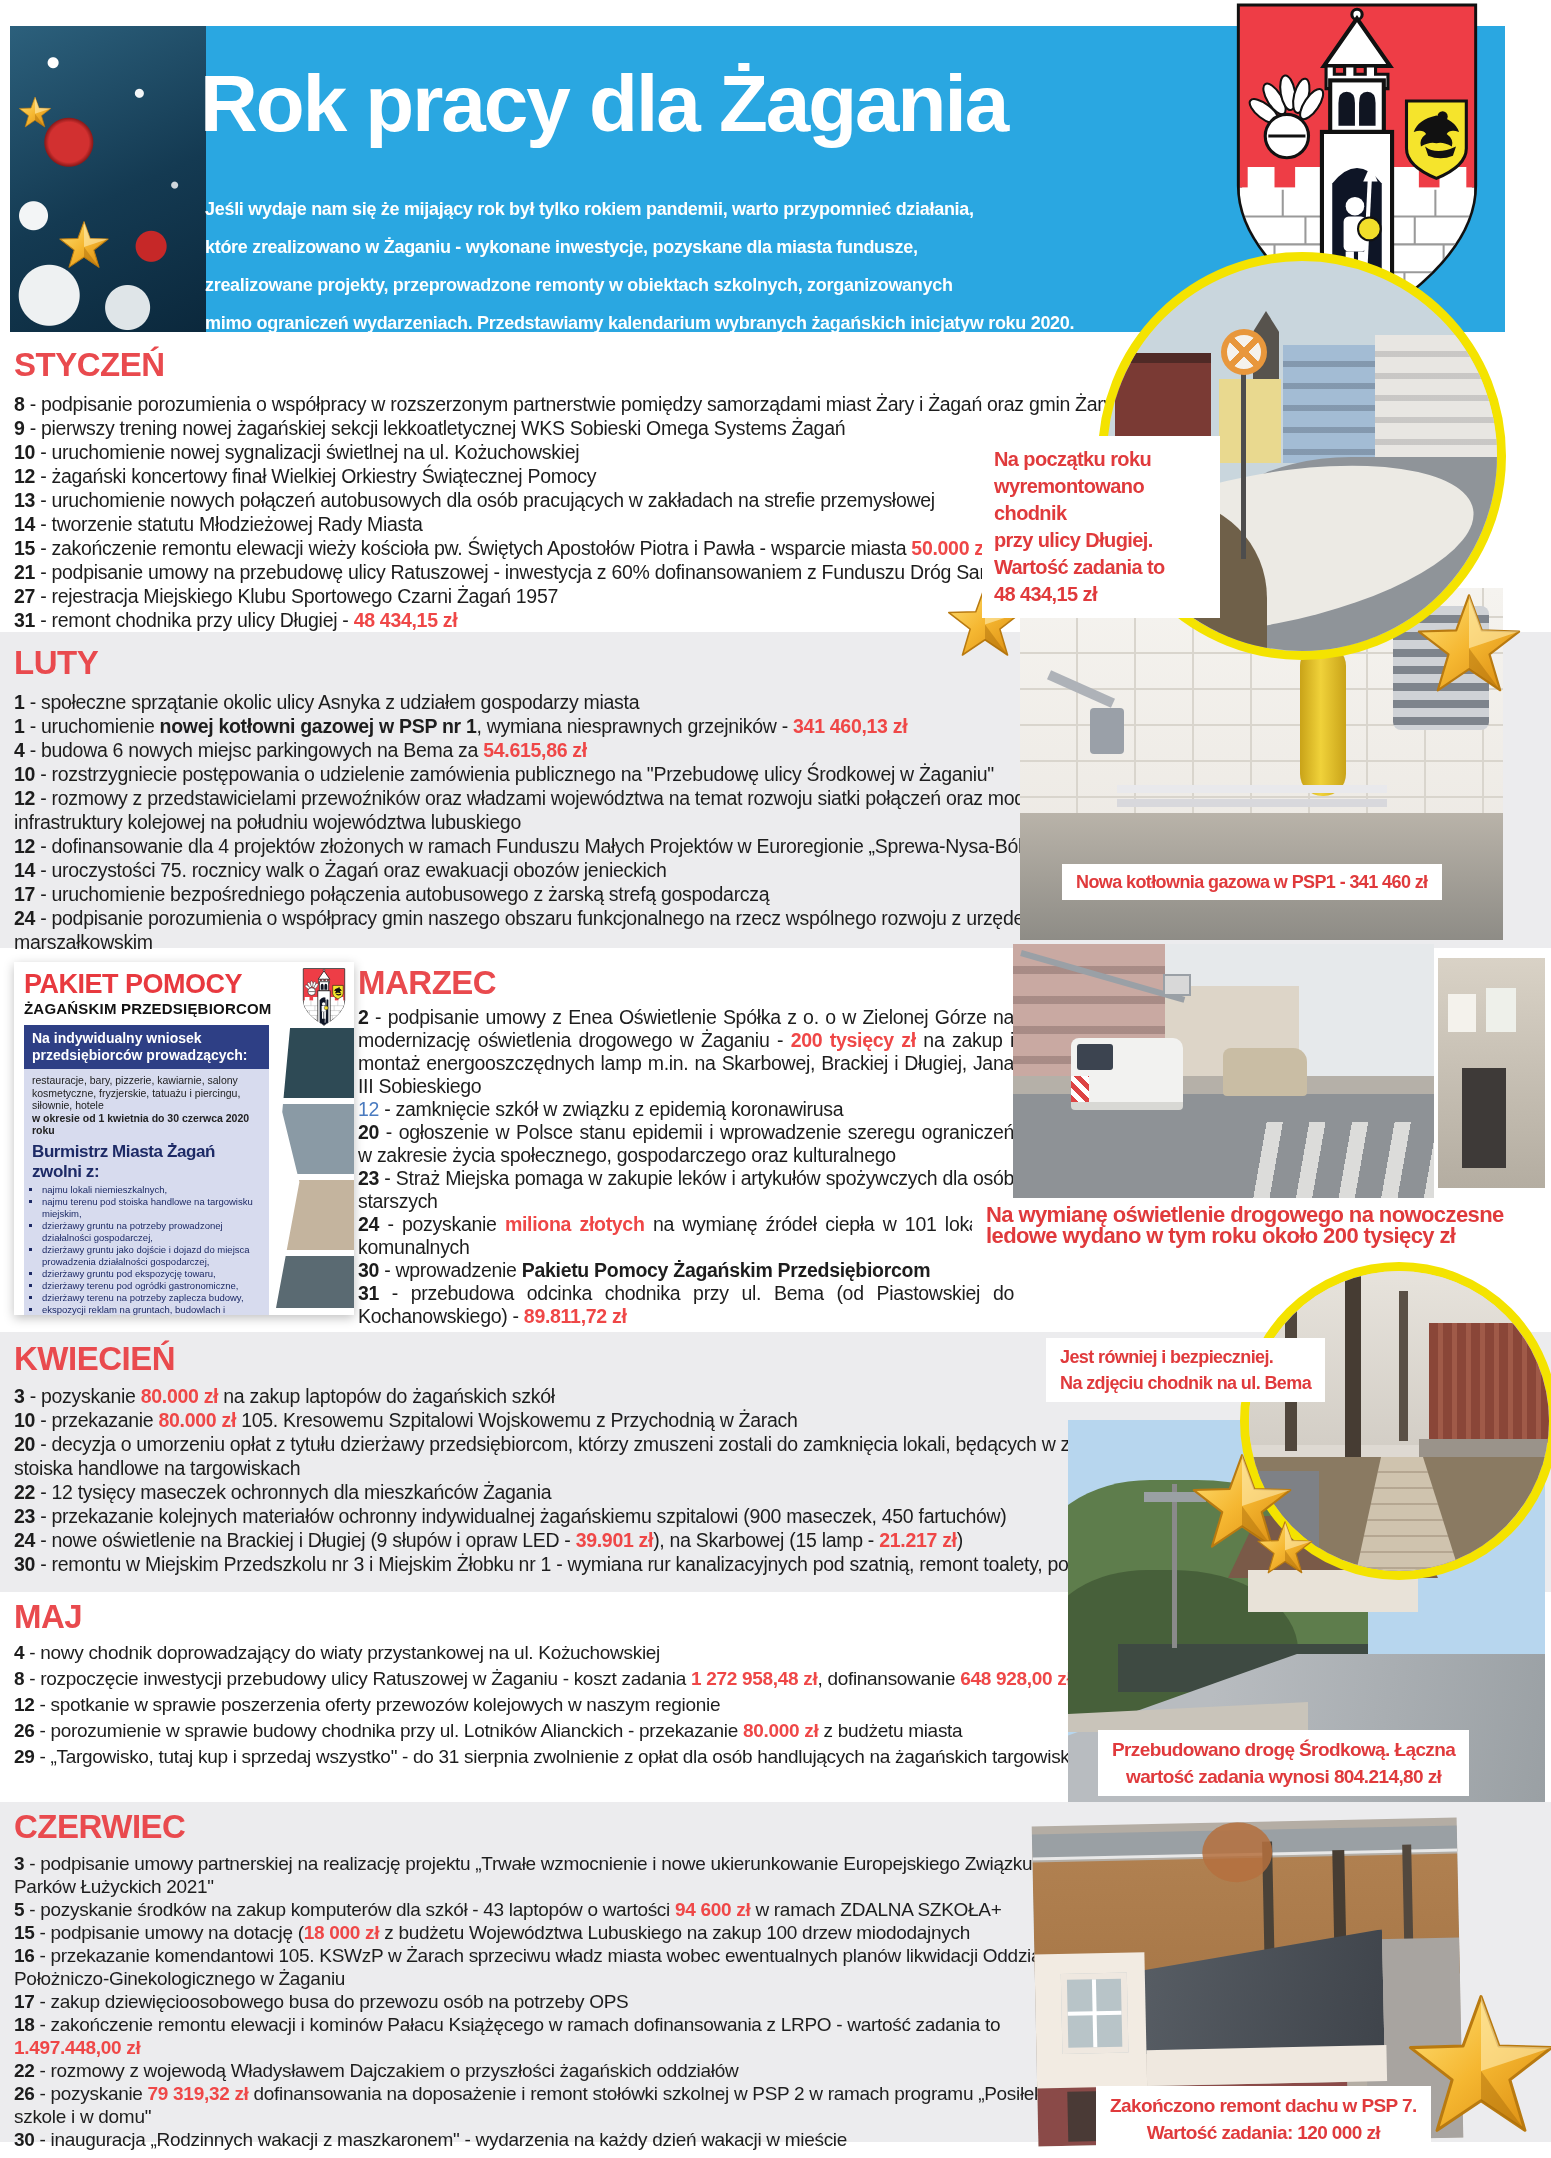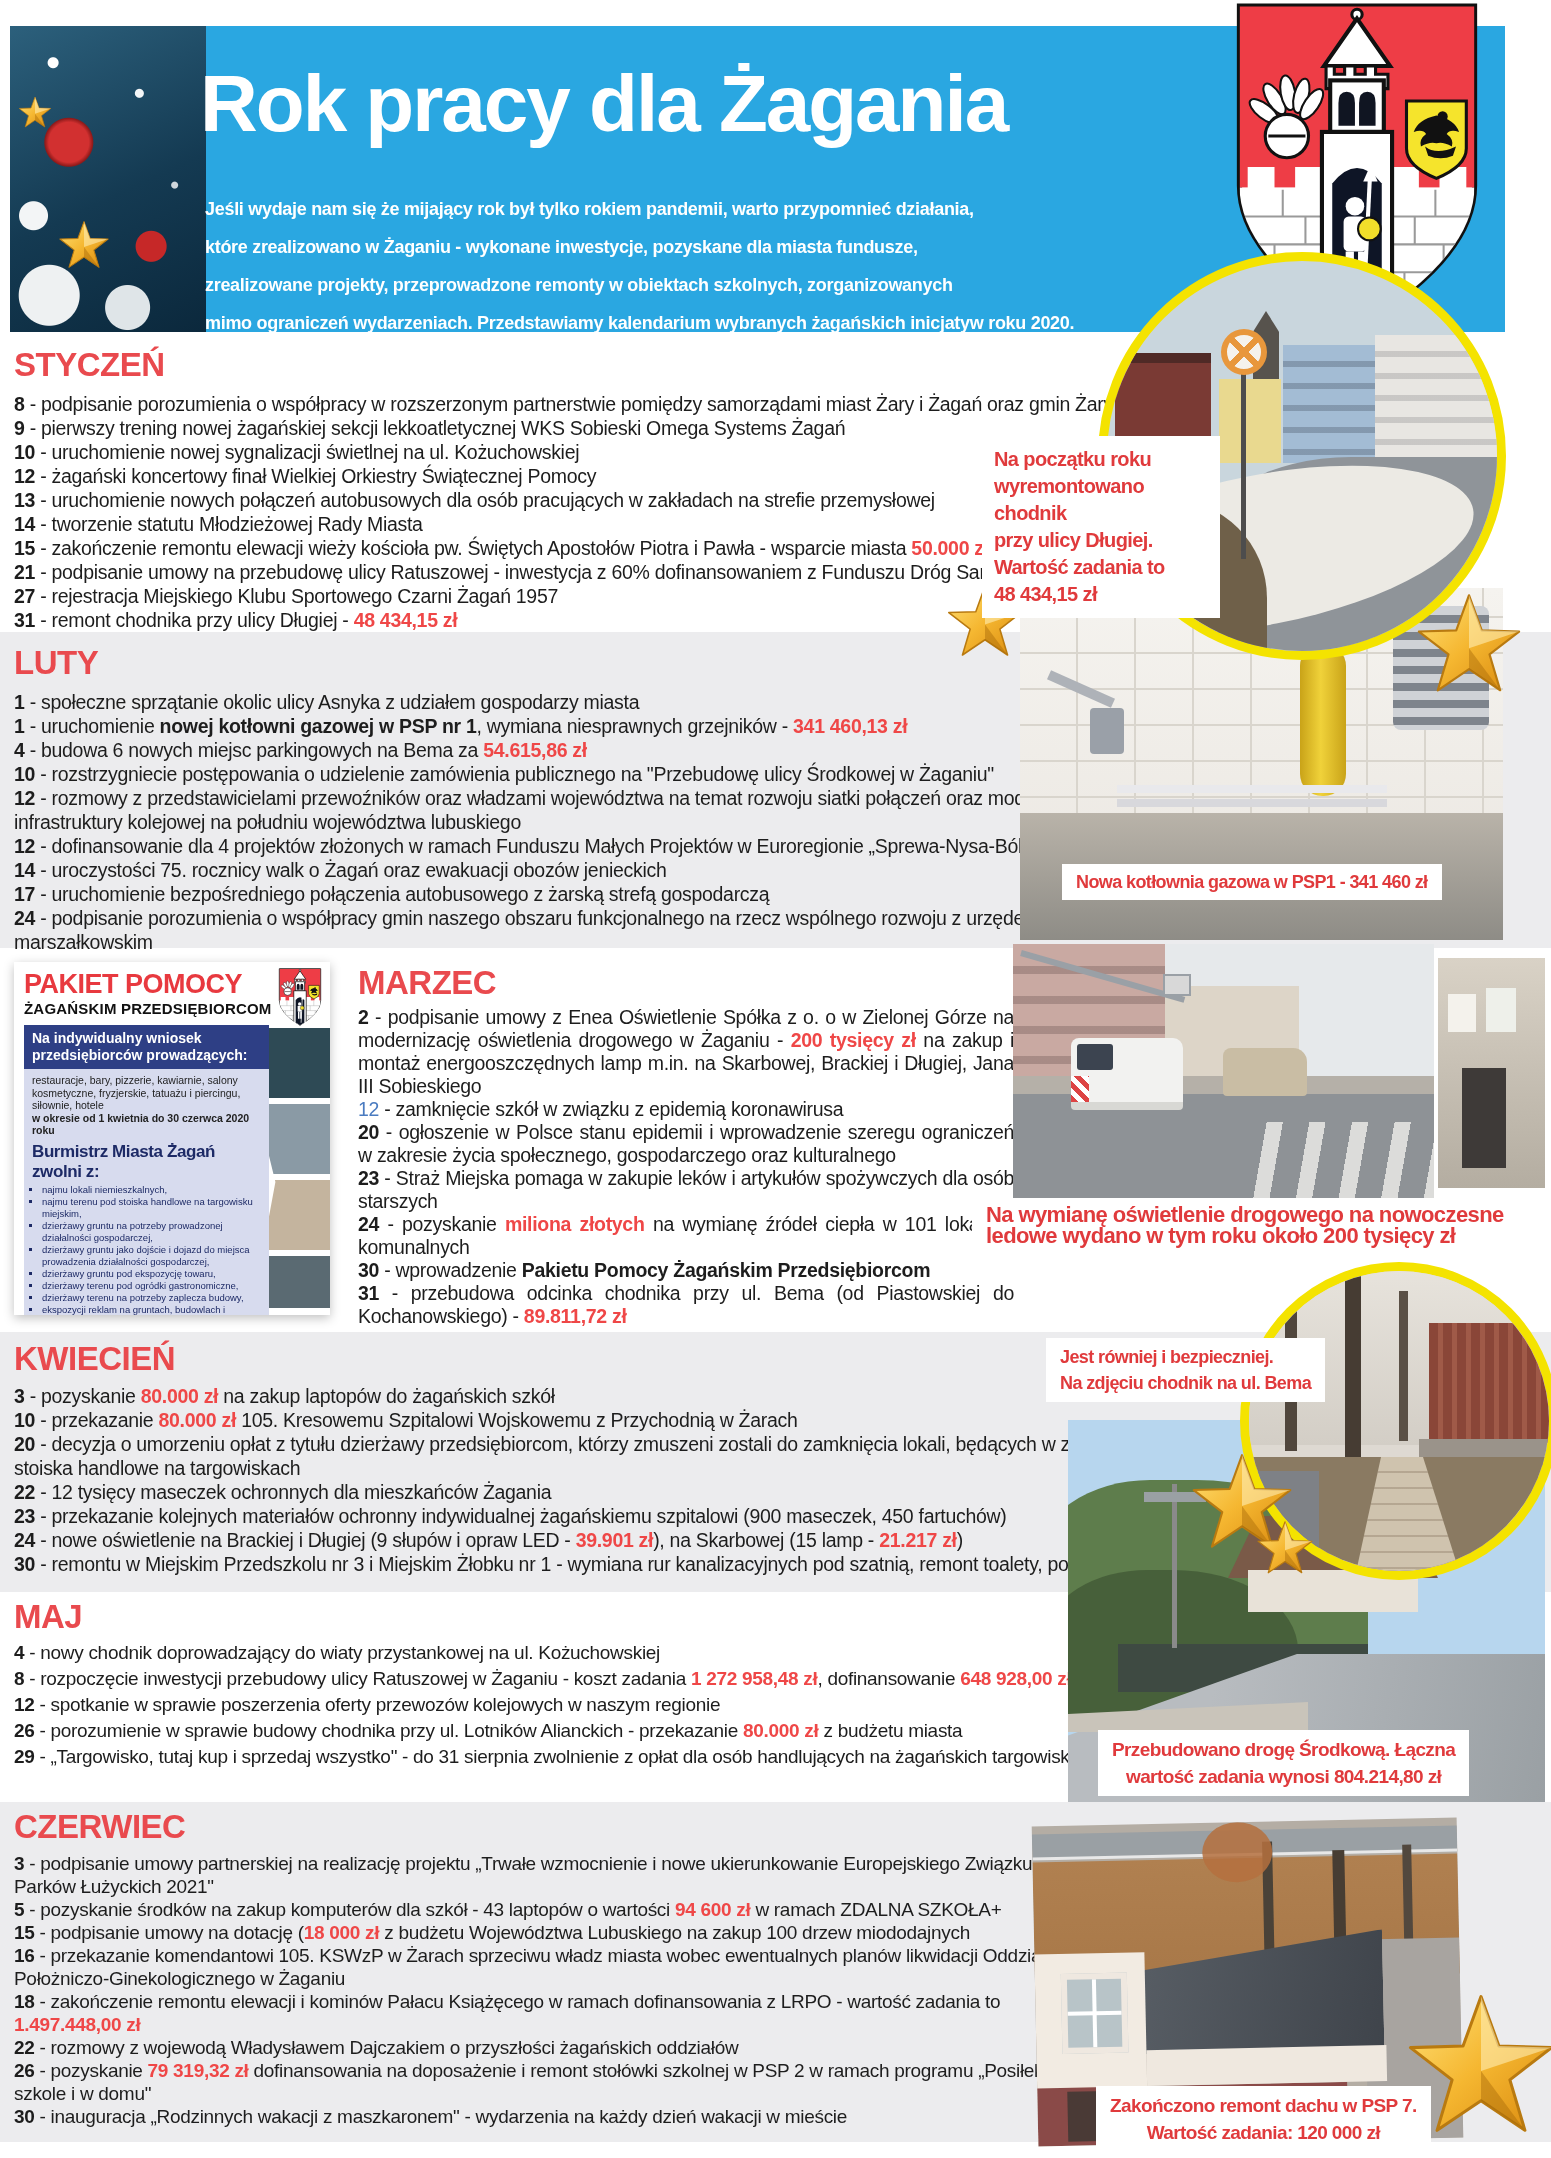--- a/index.html
+++ b/index.html
@@ -235,20 +235,21 @@
       <li><span class="day">26</span> - <span>porozumienie w sprawie budowy chodnika przy ul. Lotników Alianckich - przekazanie </span><span class="red">80.000 zł</span><span> z budżetu miasta</span></li>
       <li><span class="day">29</span> - <span>„Targowisko, tutaj kup i sprzedaj wszystko" - do 31 sierpnia zwolnienie z opłat dla osób handlujących na żagańskich targowiskach na Sportowej i Rybackiej</span></li>
     </ul>
 
   <h2 class="month" id="h-czerwiec">CZERWIEC</h2>
   <ul class="events" id="ul-czerwiec">
       <li><span class="day">3</span> - <span>podpisanie umowy partnerskiej na realizację projektu „Trwałe wzmocnienie i nowe ukierunkowanie Europejskiego Związku Parków Łużyckich 2021"</span></li>
       <li><span class="day">5</span> - <span>pozyskanie środków na zakup komputerów dla szkół - 43 laptopów o wartości </span><span class="red">94 600 zł</span><span> w ramach ZDALNA SZKOŁA+</span></li>
       <li><span class="day">15</span> - <span>podpisanie umowy na dotację (</span><span class="red">18 000 zł</span><span> z budżetu Województwa Lubuskiego na zakup 100 drzew miododajnych</span></li>
       <li><span class="day">16</span> - <span>przekazanie komendantowi 105. KSWzP w Żarach sprzeciwu władz miasta wobec ewentualnych planów likwidacji Oddziału Położniczo-Ginekologicznego w Żaganiu</span></li>
+      <li><span class="day">17</span> - <span>zakup dziewięcioosobowego busa do przewozu osób na potrzeby OPS</span></li>
       <li><span class="day">18</span> - <span>zakończenie remontu elewacji i kominów Pałacu Książęcego w ramach dofinansowania z LRPO - wartość zadania to </span><span class="red">1.497.448,00 zł</span></li>
       <li><span class="day">22</span> - <span>rozmowy z wojewodą Władysławem Dajczakiem o przyszłości żagańskich oddziałów</span></li>
       <li><span class="day">26</span> - <span>pozyskanie </span><span class="red">79 319,32 zł</span><span> dofinansowania na doposażenie i remont stołówki szkolnej w PSP 2 w ramach programu „Posiłek w szkole i w domu"</span></li>
       <li><span class="day">30</span> - <span>inauguracja „Rodzinnych wakacji z maszkaronem" - wydarzenia na każdy dzień wakacji w mieście</span></li>
     </ul>
 
   <div class="photo circ ph-dluga">
     <div class="ph-el" style="left:8px;top:92px;width:96px;height:108px;background:#7a3a34;border-top:10px solid #4f2a26"></div>
     <div class="ph-el" style="left:146px;top:50px;width:26px;height:74px;background:#57534d;clip-path:polygon(50% 0,100% 28%,100% 100%,0 100%,0 28%)"></div>
     <div class="ph-el" style="left:112px;top:118px;width:62px;height:84px;background:#e9d98f"></div>
@@ -297,21 +298,21 @@
     <div class="ph-el" style="left:150px;top:30px;width:28px;height:22px;background:#d8d8d8;border:2px solid #9aa0a6"></div>
   </div>
   <div class="photo ph-shopfront">
     <div class="ph-el" style="left:10px;top:36px;width:28px;height:38px;background:#f4f2ec"></div>
     <div class="ph-el" style="left:48px;top:30px;width:30px;height:44px;background:#eef0ea"></div>
     <div class="ph-el" style="left:24px;top:110px;width:44px;height:100px;background:#3e3a38"></div>
   </div>
   <div class="cap cap-marzec">Na wymianę oświetlenie drogowego na nowoczesne
 ledowe wydano w tym roku około 200 tysięcy zł</div>
 
-  <aside style="position:absolute;left:14px;top:962px;width:316px;height:353px;background:#fff;z-index:2;overflow:hidden;box-shadow:0 3px 10px rgba(0,0,0,.25);padding:8px 10px">
+  <aside style="position:absolute;left:14px;top:962px;width:340px;height:353px;background:#fff;z-index:2;overflow:hidden;box-shadow:0 3px 10px rgba(0,0,0,.25);padding:8px 10px">
     <div style="position:absolute;right:0;top:66px;width:78px;height:280px;z-index:0;
                 background:linear-gradient(#2e4a55 0 70px,#fff 70px 76px,#8a9aa5 76px 146px,#fff 146px 152px,#c4b49e 152px 222px,#fff 222px 228px,#5a6a72 228px 280px);
                 clip-path:polygon(18% 0,100% 0,100% 100%,0 100%,30% 55%,8% 30%)"></div>
     <h3 style="color:#e8393f;font-size:27px;letter-spacing:-.5px;line-height:28px">PAKIET POMOCY</h3>
     <div style="color:#111;font-size:15px;font-weight:bold;letter-spacing:.2px;margin-top:2px">ŻAGAŃSKIM PRZEDSIĘBIORCOM</div>
     <svg style="position:absolute;right:8px;top:6px;width:44px;height:58px;z-index:2">
         <use href="#crest"></use>
       </svg>
     <div style="position:relative;z-index:1;width:245px;margin-top:8px;background:#d7dbee;padding:0 0 6px 0">
       <div style="background:#2e3f85;color:#fff;font-weight:bold;font-size:14px;line-height:17px;padding:5px 8px;white-space:pre-line">Na indywidualny wniosek

